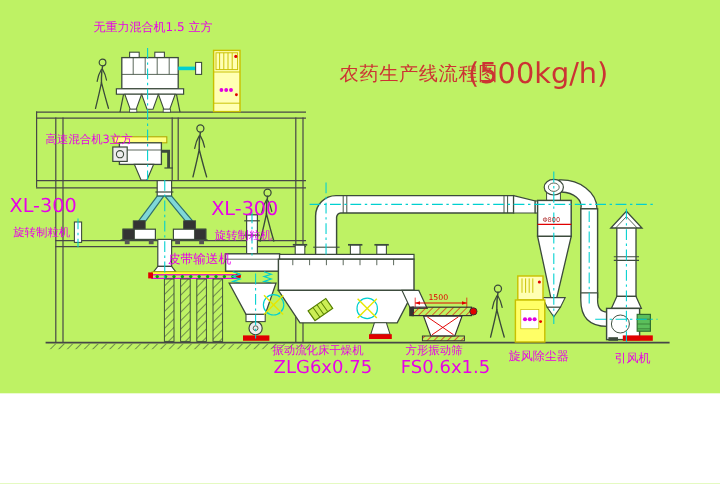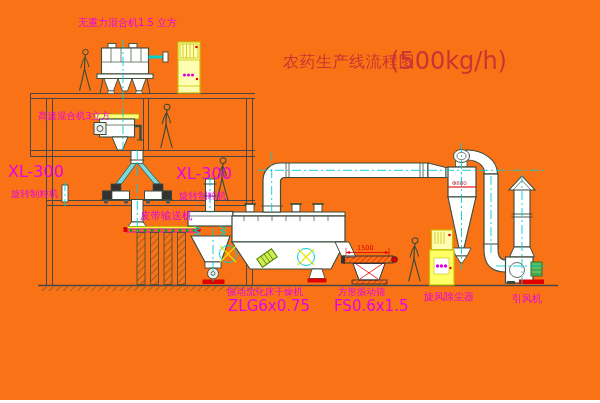--- a/index.html
+++ b/index.html
@@ -1,16 +1,16 @@
 <!DOCTYPE html>
 <html><head>
 <meta charset="utf-8">
 <style>
   html,body{margin:0;padding:0;background:#fff;}
-  .canvas{position:relative;width:600px;height:400px;background:#f97316;overflow:hidden;
+  .canvas{position:relative;width:600px;height:328px;background:#bef264;overflow:hidden;
           font-family:"DejaVu Sans",sans-serif;}
   svg{position:absolute;left:0;top:0;}
   text{font-family:"DejaVu Sans",sans-serif;}
   .mag{fill:#e800e8;}
   .red{fill:#cc3333;}
 </style>
 </head>
 <body>
 
 <div class="canvas">

